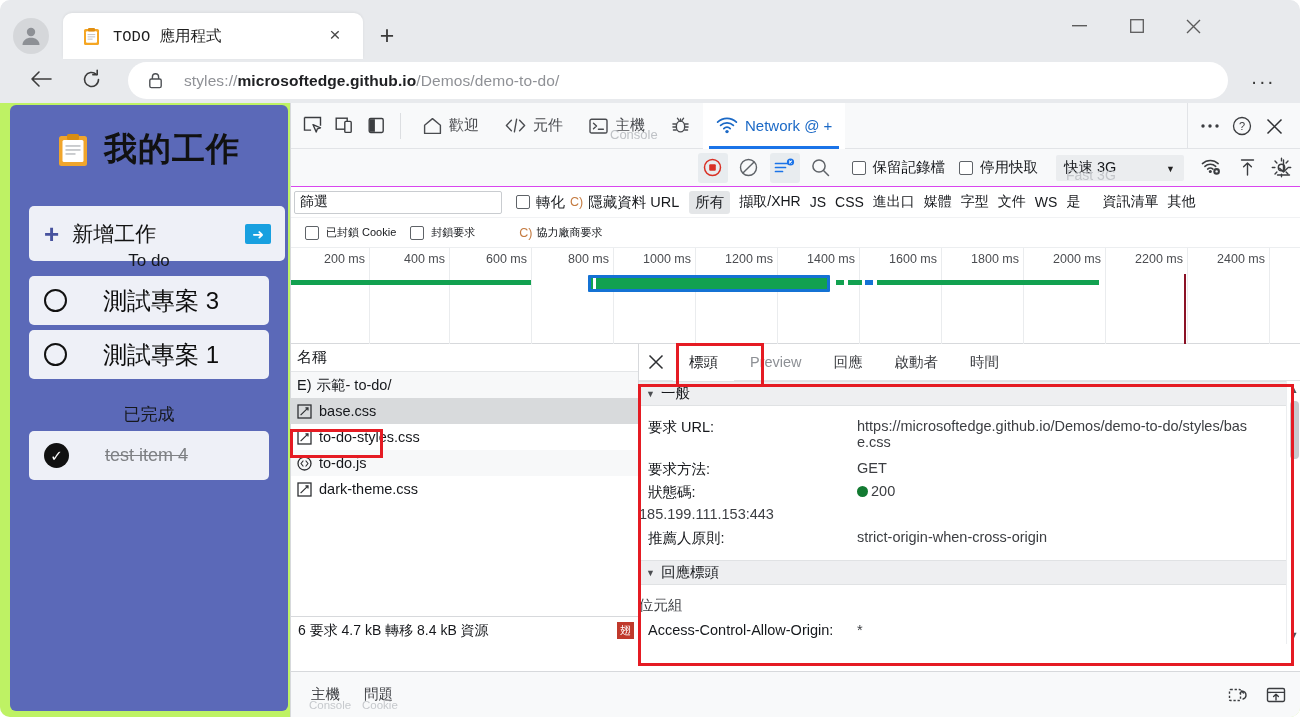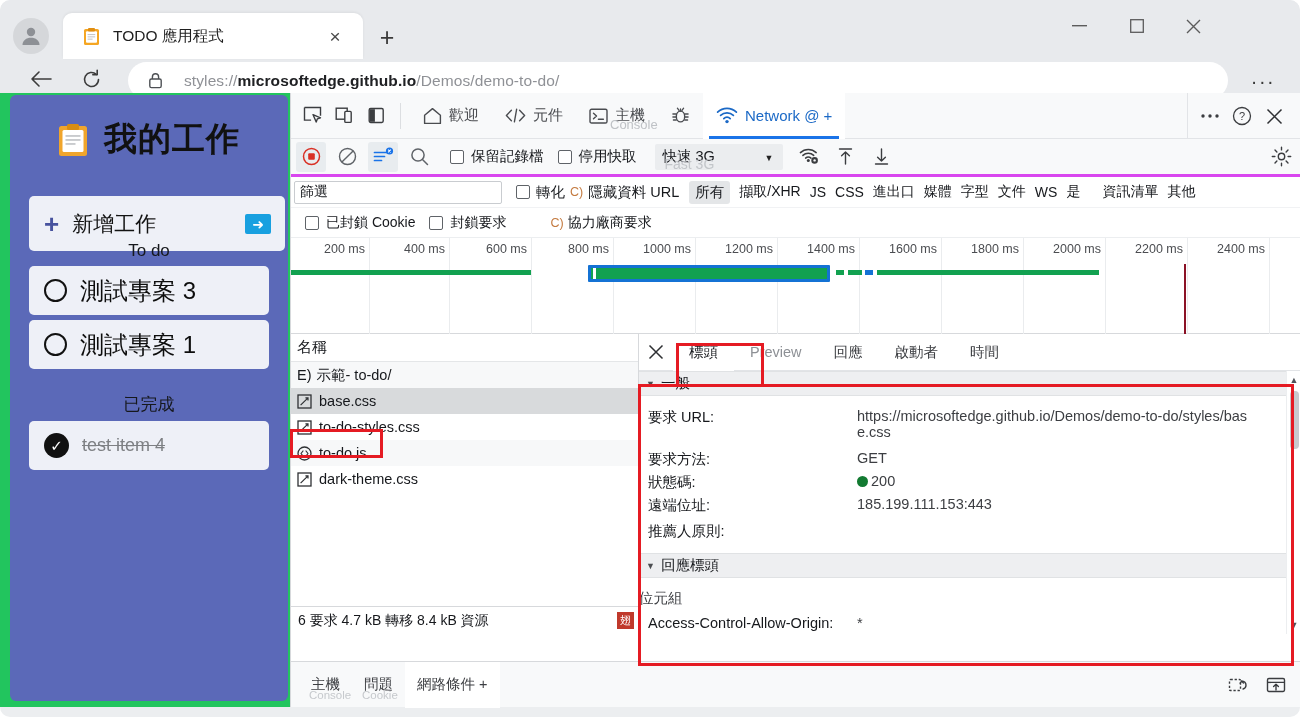--- a/index.html
+++ b/index.html
@@ -19,21 +19,21 @@
   }
 
   
   .browser-chrome {
     position: absolute; top: 0; left: 0;
     width: 1300px; height: 103px;
     background: #e8eaed;
     border-radius: 10px 10px 0 0;
   }
 
-  .tabstrip { position: absolute; top: 0; left: 0; width: 1222px; height: 62px; }
+  .tabstrip { position: absolute; top: 0; left: 0; width: 1222px; height: 62px; font-family: Liberation Mono, monospace; }
 
   .profile-avatar {
     position: absolute; left: 13px; top: 18px;
     width: 36px; height: 36px; border-radius: 50%;
     background: #d5d7da;
     display: flex; align-items: center; justify-content: center;
   }
   .profile-avatar svg { display:block; }
 
   .tab-pill {
@@ -96,23 +96,23 @@
   .omni-url .dim { color: #8f9196; font-weight: 400; }
   .browser-more {
     position: absolute; right: 22px; top: 66px;
     width: 30px; height: 30px;
     display: flex; align-items: center; justify-content: center;
     font-size: 20px; color: #3a3a3a; letter-spacing: 1.5px;
   }
 
   
   .page-area {
-    position: absolute; top: 93px; left: 0;
+    position: absolute; top: 103px; left: 0;
     width: 1300px; height: 614px;
-    background: #22c55e;
+    background: #bef264;
   }
 
   
   .todo-panel {
     position: absolute; left: 10px; top: 2px;
     width: 278px; height: 606px;
     background: #5b69b8;
     border-radius: 6px;
   }
   .todo-header {
@@ -138,21 +138,21 @@
     color: #fff; font-size: 14px; border-radius: 2px;
   }
   .sec-label {
     text-align: center; font-size: 17px; color: #16181c;
     margin-top: 8px; font-family: "Liberation Sans", sans-serif;
   }
   .todo-sec1 { position: absolute; left: 0; top: 138px; width: 278px; }
   .task-item {
     margin: 5px 19px 0 19px;
     height: 49px; background: #eef0f7; border-radius: 5px;
-    display: flex; align-items: center;
+    display: flex; align-items: center; gap: 23px;
   }
   .task-item .circ {
     margin-left: 15px; width: 23px; height: 23px;
     border: 2.5px solid #111; border-radius: 50%;
   }
   .task-item .txt { margin-left: 13px; font-size: 24px; color: #0d0d0d; }
   .todo-sec2 { position: absolute; left: 0; top: 290px; width: 278px; }
   .task-done .check {
     margin-left: 15px; width: 25px; height: 25px; border-radius: 50%;
     background: #111; color: #fff;
@@ -196,21 +196,22 @@
     position: absolute; right: 0; top: 0; height: 46px;
     display: flex; align-items: center; padding-right: 10px;
     border-left: 1px solid #e2e4e7; padding-left: 6px;
   }
   .tb-icon { width: 32px; height: 32px; display: flex; align-items: center; justify-content: center; color: #3b3d40; }
 
   
   .net-toolbar {
     position: relative; height: 38px; background: #f8f9fa;
     display: flex; align-items: center; padding-left: 5px; gap: 4px;
-    border-bottom: 3px solid #d946ef;
+    border-bottom: 1px solid #d946ef;
+    justify-content: flex-end;
   }
   .nt-btn { width: 30px; height: 30px; display: flex; align-items: center; justify-content: center; margin-right:2px; }
   .nt-btn.on { background: #e8ecef; border-radius: 3px; }
   .nt-check {
     display: flex; align-items: center; gap: 7px; margin-left: 10px;
     font-size: 14.5px; color: #16181c; white-space: nowrap;
   }
   .cb { width: 14px; height: 14px; border: 1.6px solid #5f6368; border-radius: 2px; background: #fff; flex: none; }
   .throttle {
     margin-left: 14px; position: relative; width: 128px; height: 26px;
@@ -240,21 +241,21 @@
     margin-left: 10px; padding: 2px 6px; background: #e4e6e8; border-radius: 3px;
     font-size: 14.5px; color: #16181c;
   }
   .fr-type { margin-left: 9px; font-size: 14px; color: #16181c; white-space: nowrap; }
 
   
   .blocked-row {
     position: relative; height: 30px; background: #fff;
     display: flex; align-items: center; border-bottom: 1px solid #eceef0;
   }
-  .br-item { display: flex; align-items: center; gap: 7px; margin-left: 14px; font-size: 14px; color: #16181c; }
+  .br-item { display: flex; align-items: center; gap: 7px; margin-left: 14px; font-size: 11px; color: #16181c; }
   .br-ghost { margin-left: 44px; font-size: 12.5px; color: #c47b41; }
 
   
   .overview {
     position: relative; height: 96px; background: #fff;
     border-bottom: 1px solid #d7d9dc;
   }
   .ov-ruler { position: absolute; top: 0; left: 0; right: 0; height: 96px; }
   .ov-tick {
     position: absolute; top: 0; width: 1px; height: 96px; background: #eaecee;
@@ -827,25 +828,25 @@
               </div>
               <div class="dp-kv" style="padding-top:10px">
                 <div class="dp-k">要求方法:</div>
                 <div class="dp-v">GET</div>
               </div>
               <div class="dp-kv">
                 <div class="dp-k">狀態碼:</div>
                 <div class="dp-v"><span class="status-dot"></span><span>200</span></div>
               </div>
               <div class="dp-kv">
-                <div class="dp-k">遠端位址:</div>
                 <div class="dp-v">185.199.111.153:443</div>
               </div>
               <div class="dp-kv" style="padding-top:7px">
                 <div class="dp-k">推薦人原則:</div>
+                <div class="dp-v">strict-origin-when-cross-origin</div>
               </div>
             </div>
 
             <div class="dp-section" style="margin-top:12px">
               <span class="tri">▼</span>
               <span class="sname">回應標頭</span>
             </div>
             <div style="padding-top:7px">
               <div class="dp-kv">
                 <div class="dp-v">位元組</div>
@@ -867,23 +868,20 @@
 
       <div class="drawer">
         <div class="dw-tab" style="margin-left:8px">
           <span>主機</span>
           <span class="ghost3">Console</span>
         </div>
         <div class="dw-tab">
           <span>問題</span>
           <span class="ghost3">Cookie</span>
         </div>
-        <div class="dw-tab active">
-          <span>網路條件 +</span>
-        </div>
         <div class="dw-right">
           <div class="dw-icon">
             <svg width="20" height="18" viewBox="0 0 20 18">
               <rect x="1.5" y="3.5" width="11" height="11" rx="1" fill="none" stroke="#3b3d40" stroke-width="1.4" stroke-dasharray="2.3 1.8"></rect>
               <path d="M13.6 5.2c2.6 0 4.4 1.8 4.4 4.1 0 1.8-1.2 3.2-2.9 3.7" fill="none" stroke="#3b3d40" stroke-width="1.4" stroke-linecap="round"></path>
               <path d="M12.1 7.1l1.6-2 1.7 1.8" fill="none" stroke="#3b3d40" stroke-width="1.4" stroke-linecap="round" stroke-linejoin="round"></path>
             </svg>
           </div>
           <div class="dw-icon">
             <svg width="20" height="18" viewBox="0 0 20 18">

